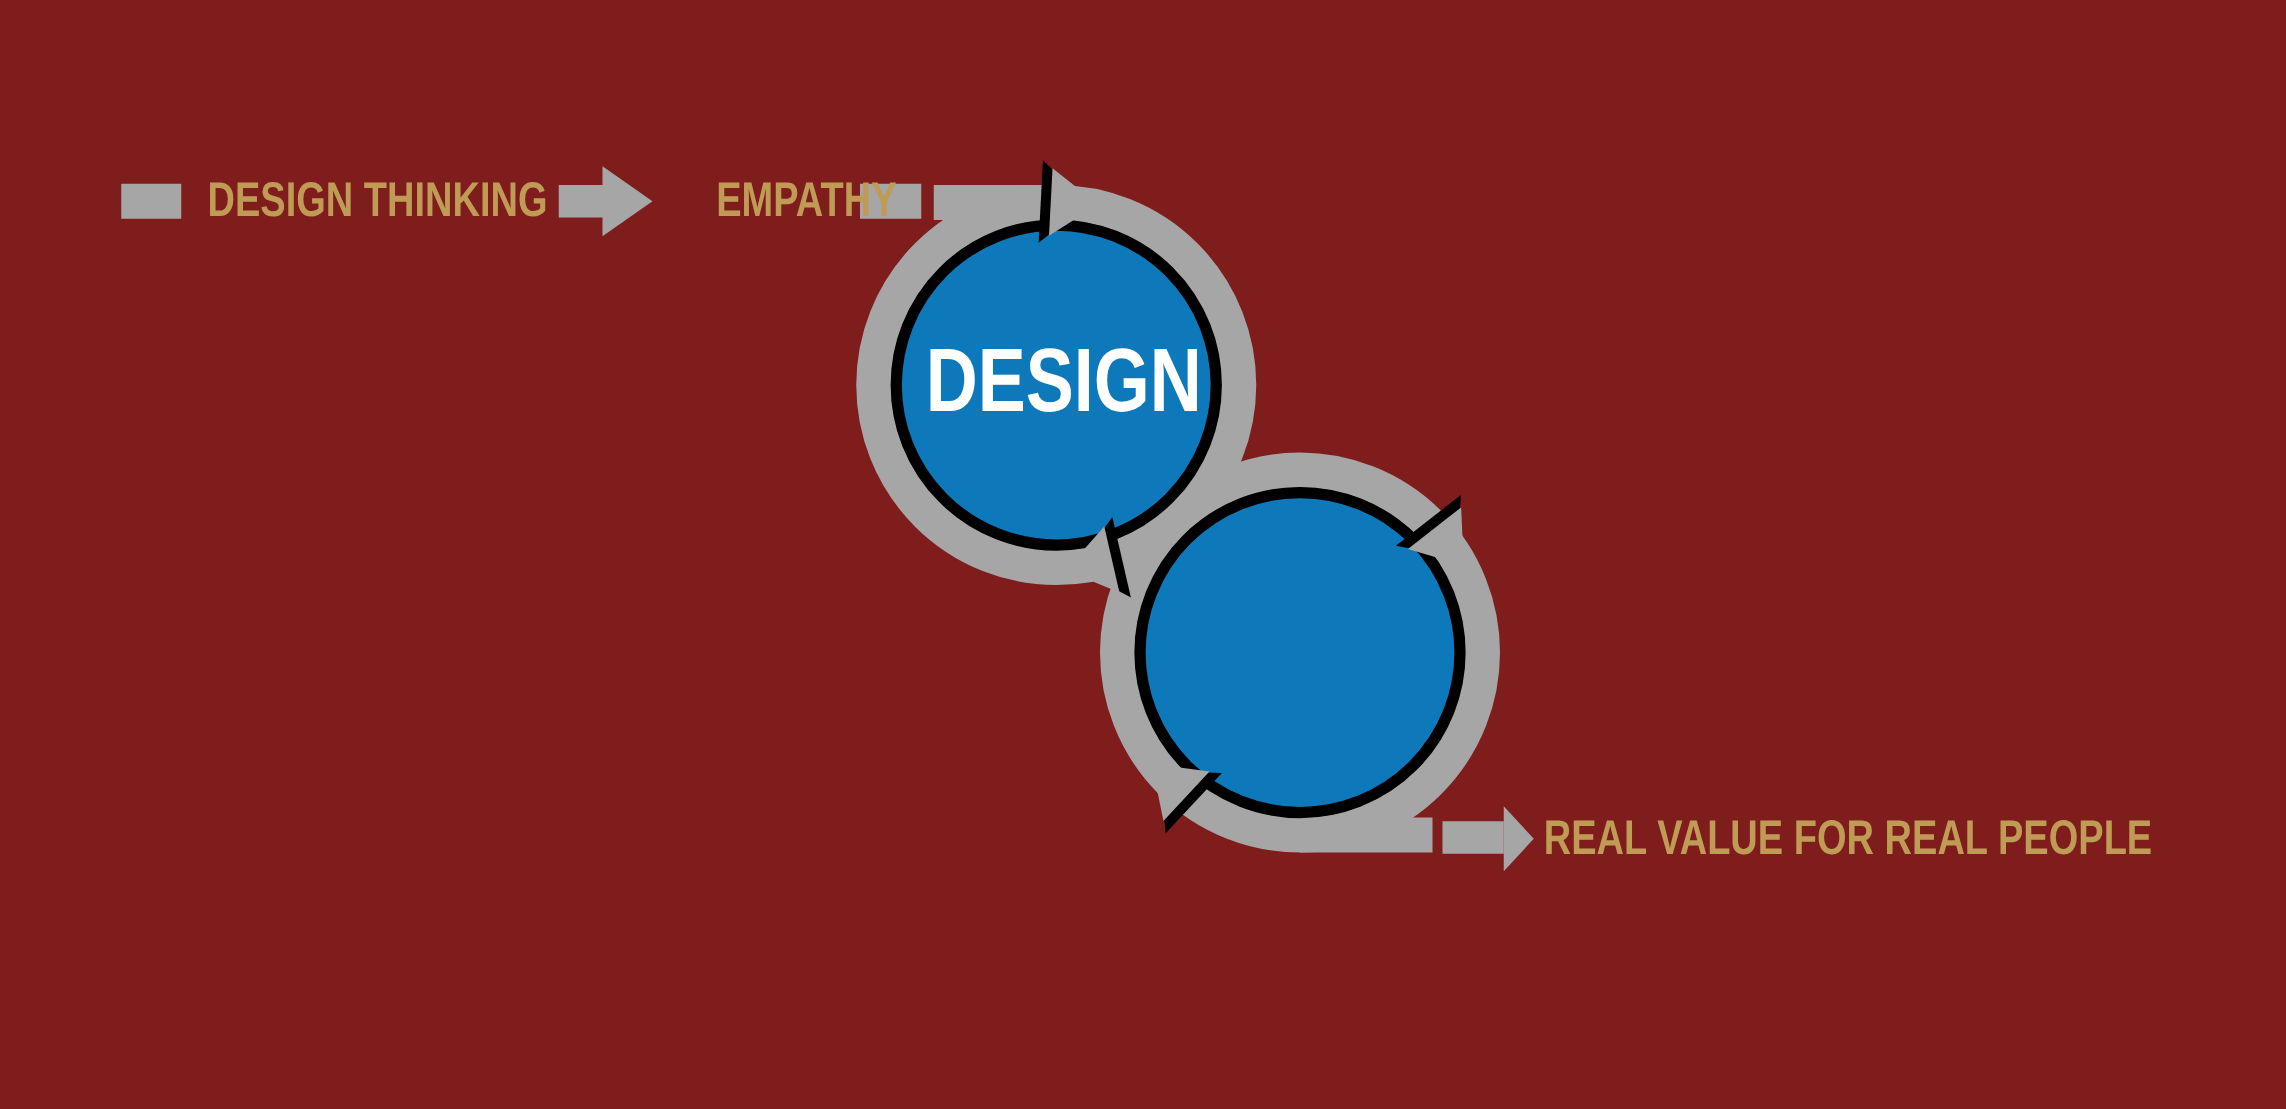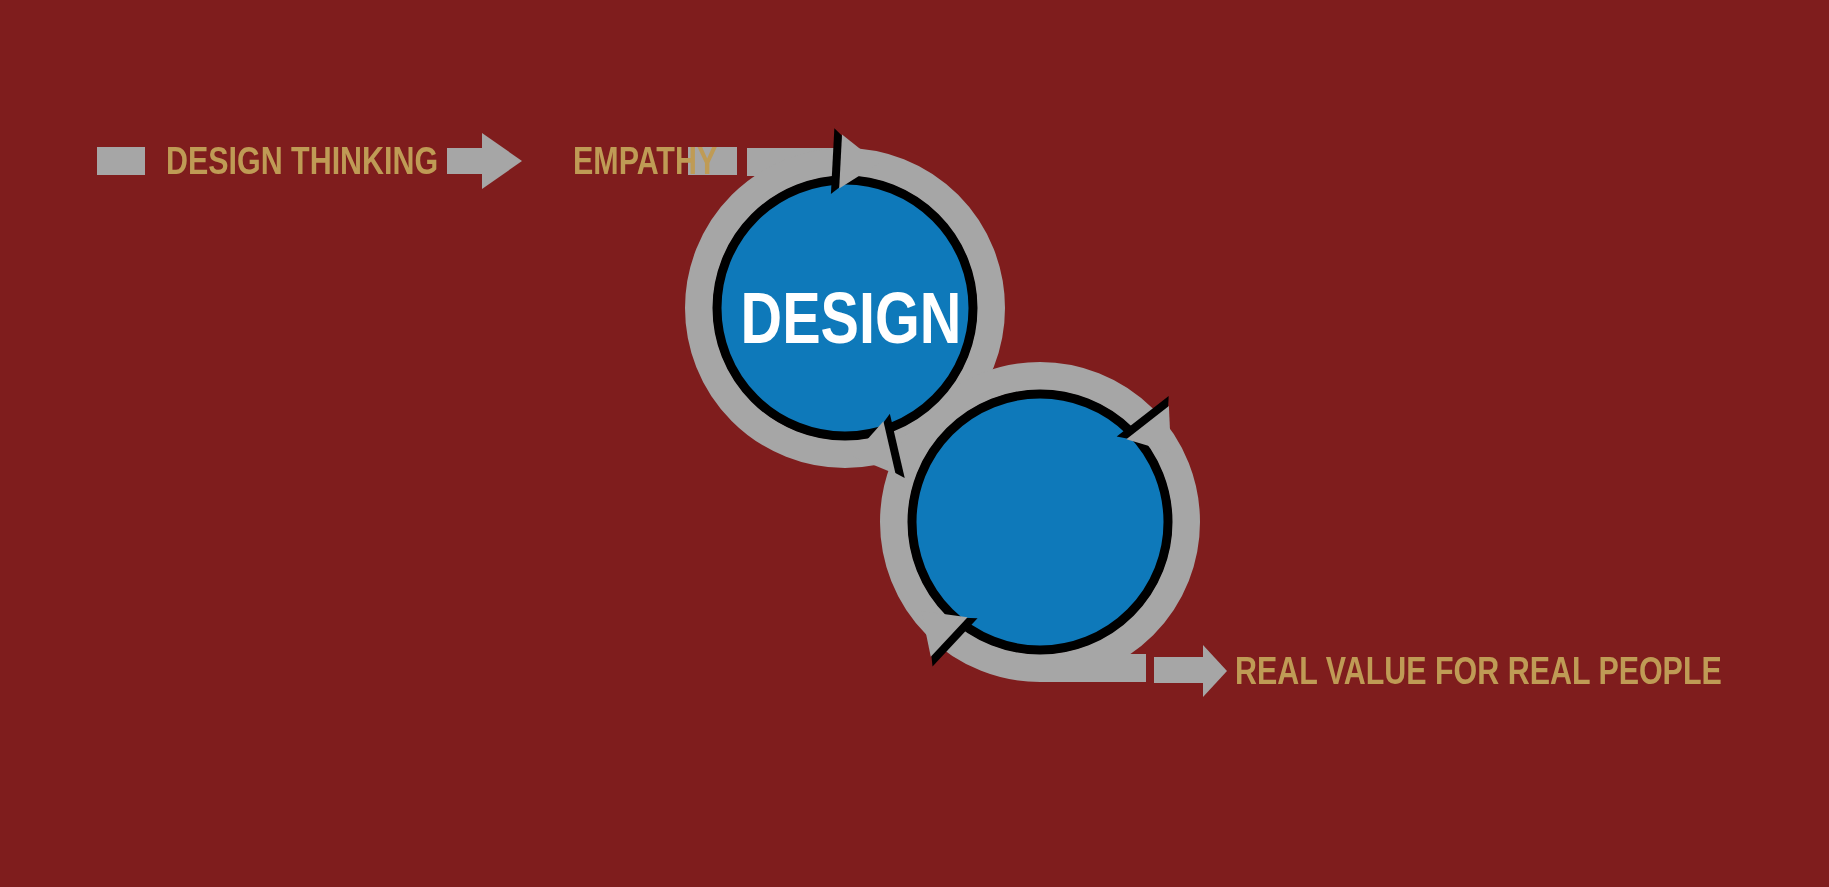--- a/index.html
+++ b/index.html
@@ -107,21 +107,21 @@
   </svg>
 
   <div class="label gold" style="left:166px; top:141px;">
     <span>DESIGN THINKING</span>
   </div>
 
   <div class="label gold" style="left:533px; top:141px;margin-left:40px;">
     <span>EMPATHY</span>
   </div>
 
-  <div class="circle-label" style="left:691px; top:278px;">
+  <div class="circle-label" style="left:691px; top:265px;">
     <span>DESIGN</span>
   </div>
 
 
   <div class="label gold" style="left:1235px; top:651px;">
     <span>REAL VALUE FOR REAL PEOPLE</span>
   </div>
 
 </div>
 

